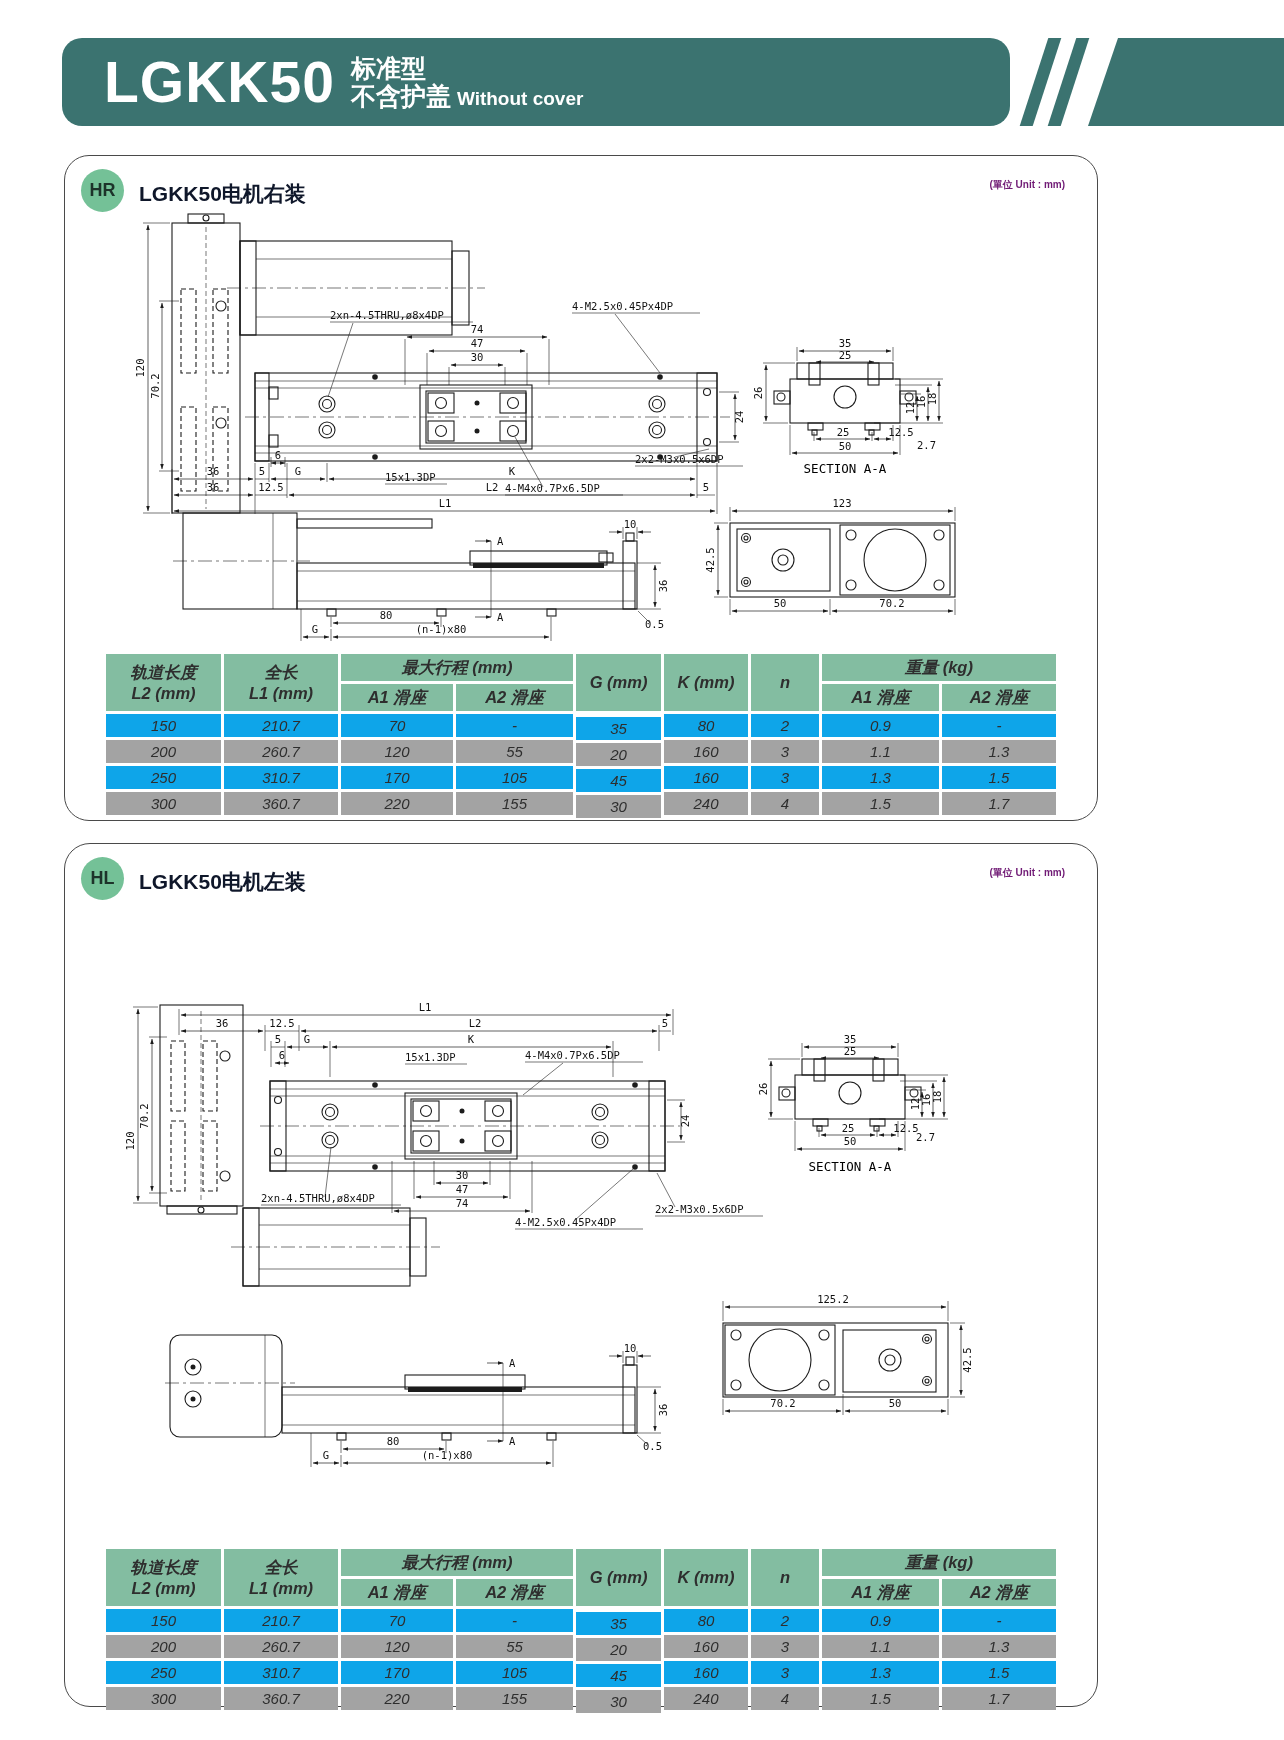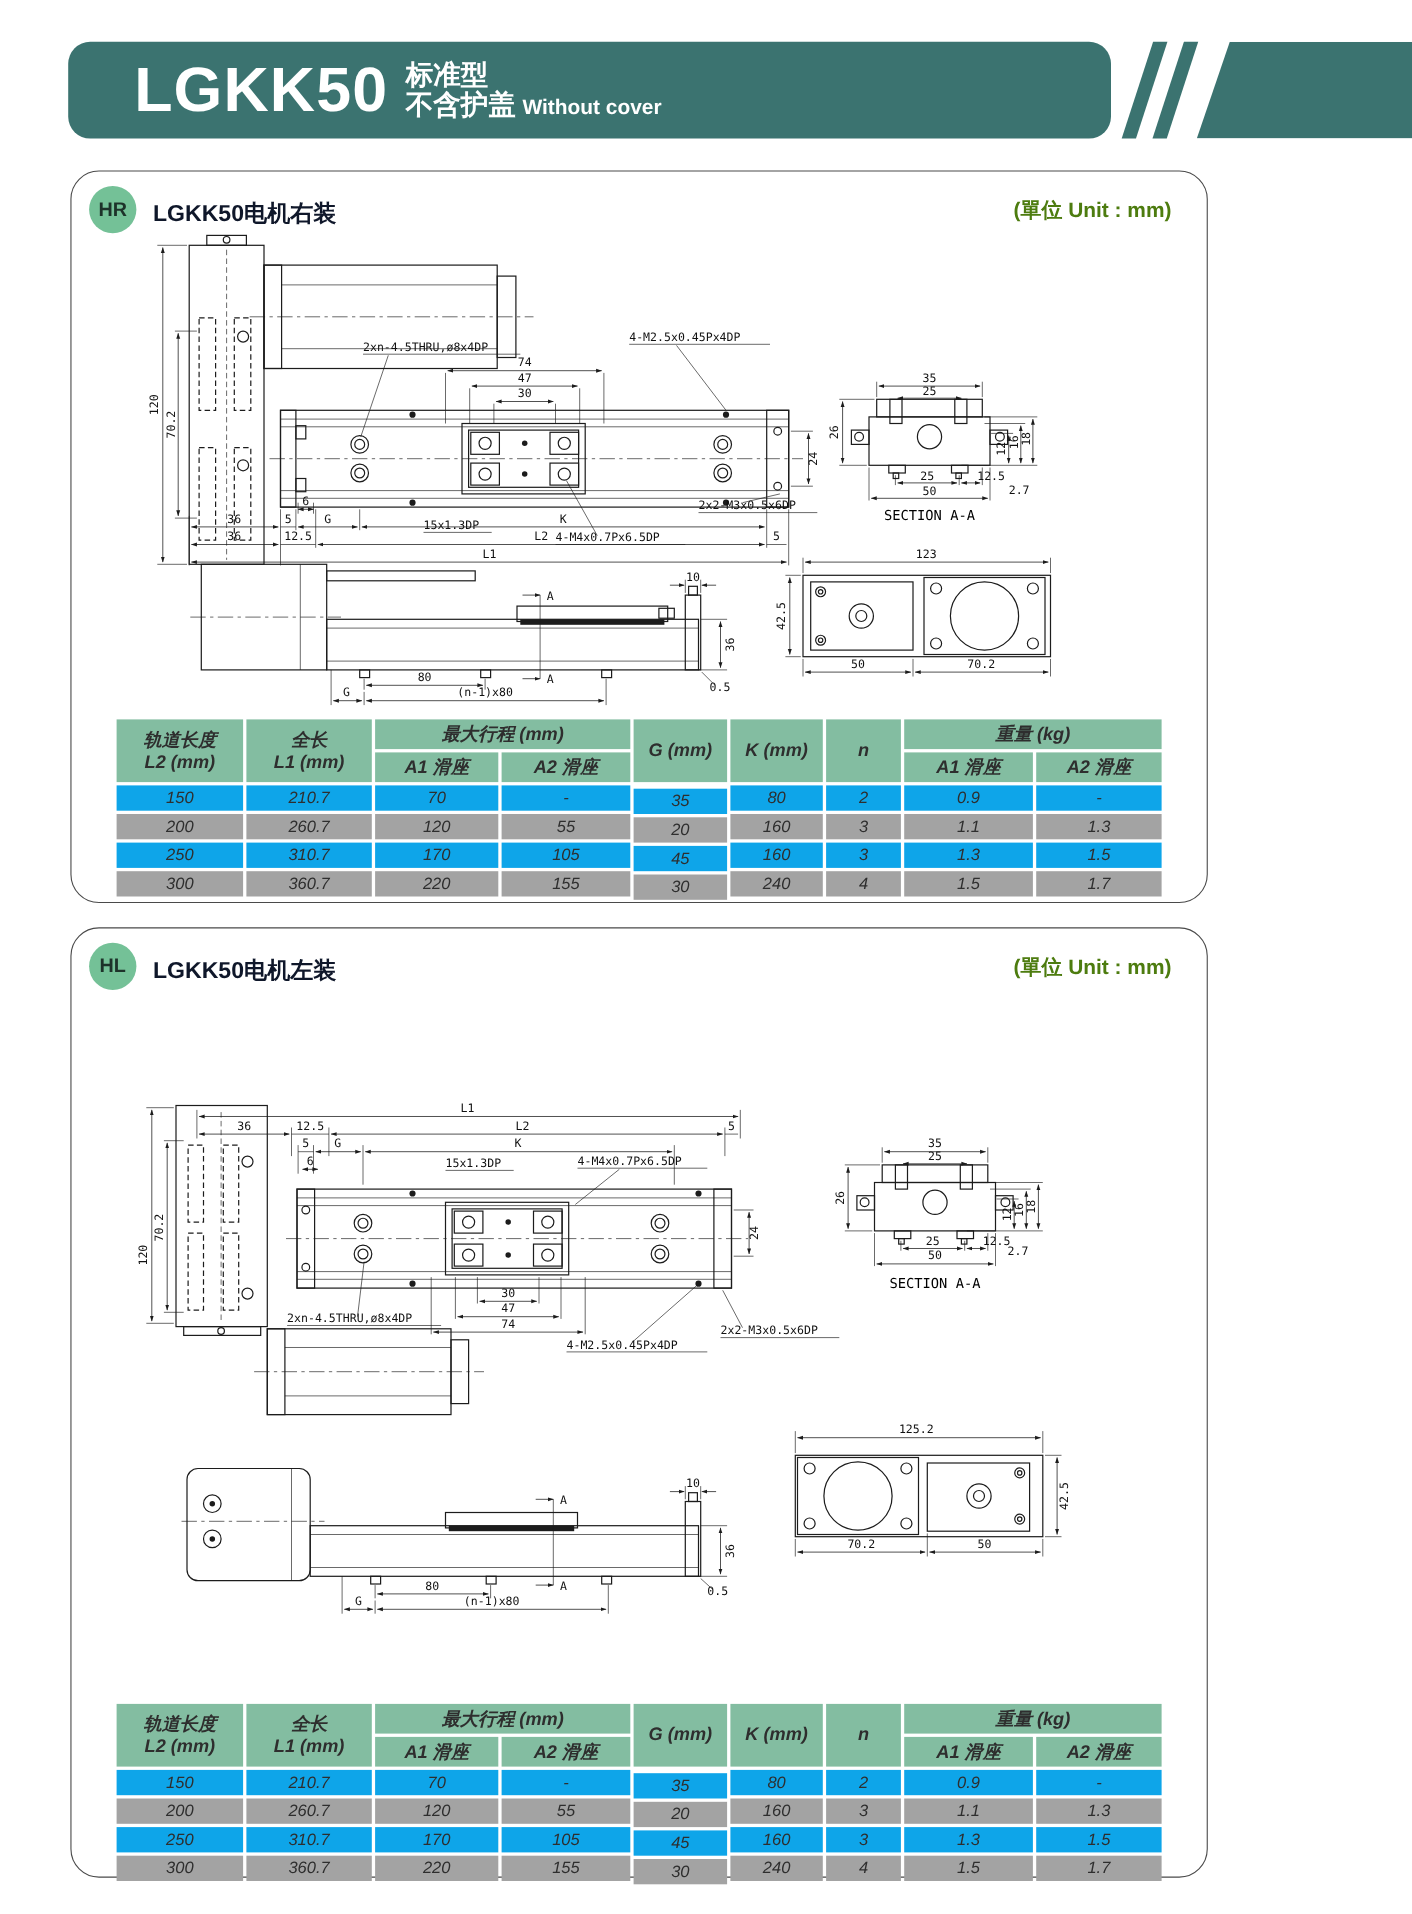--- a/index.html
+++ b/index.html
@@ -1,36 +1,36 @@
 <!DOCTYPE html>
 <html><head>
 <meta charset="utf-8">
 <style>
   html,body{margin:0;padding:0;background:#fff;}
   body{width:1284px;height:1740px;position:relative;font-family:"Liberation Sans",sans-serif;color:#222;}
 
   
-  .banner{position:absolute;left:62px;top:38px;width:948px;height:88px;background:#3b7370;border-radius:20px;display:flex;align-items:center;padding-left:60px;box-sizing:border-box;color:#fff;}
+  .banner{position:absolute;left:62px;top:38px;width:948px;height:88px;background:#3b7370;border-radius:20px;display:flex;align-items:center;padding-left:42px;box-sizing:border-box;color:#fff;}
   .banner .product{font-size:57px;font-weight:bold;letter-spacing:1px;line-height:1;}
   .banner .subtitle{margin-left:16px;line-height:1.12;}
   .banner .subtitle .row1{font-size:25px;font-weight:bold;}
   .banner .subtitle .row2{font-size:25px;font-weight:bold;text-align:right;}
   .banner .subtitle .en{font-size:19px;font-weight:bold;margin-left:6px;}
   .slash{position:absolute;top:38px;height:88px;background:#3b7370;transform:skewX(-18deg);}
   .slash.s1{left:1034px;width:13px;}
   .slash.s2{left:1062px;width:13px;}
   .endblock{position:absolute;top:38px;left:1088px;width:196px;height:88px;background:#3b7370;clip-path:polygon(30px 0,100% 0,100% 100%,0 100%);}
 
   
   .panel{position:absolute;left:64px;width:1034px;border:1.6px solid #4a4a4a;border-radius:26px;background:#fff;box-sizing:border-box;}
-  #panel-hr{top:155px;height:666px;}
+  #panel-hr{top:155px;height:666px;border-radius:25px;}
   #panel-hl{top:843px;height:864px;}
   .badge{position:absolute;left:16px;top:13px;width:43px;height:43px;border-radius:50%;background:#74c197;color:#1d332a;font-size:18px;font-weight:bold;display:flex;align-items:center;justify-content:center;}
   .panel-title{position:absolute;left:74px;top:24px;font-size:21px;font-weight:bold;color:#0f172a;}
-  .unit-note{position:absolute;right:32px;top:22px;font-size:19px;font-weight:bold;color:#4d7c0f;}
+  .unit-note{position:absolute;right:32px;top:22px;font-size:10px;font-weight:bold;color:#701a75;}
   .draw{position:absolute;left:10px;}
   #svg-hr{top:55px;}
   #svg-hl{top:157px;}
 
   
   .ln{fill:none;stroke:#1c1c1c;stroke-width:1.1;}
   .el{stroke:#1c1c1c;stroke-width:0.6;fill:none;}
   .dl{stroke:#1c1c1c;stroke-width:0.7;fill:none;marker-start:url(#ar);marker-end:url(#ar);}
   .dle{stroke:#1c1c1c;stroke-width:0.7;fill:none;marker-end:url(#ar);}
   .cl{stroke:#1c1c1c;stroke-width:0.6;fill:none;stroke-dasharray:14 4 3 4;}

